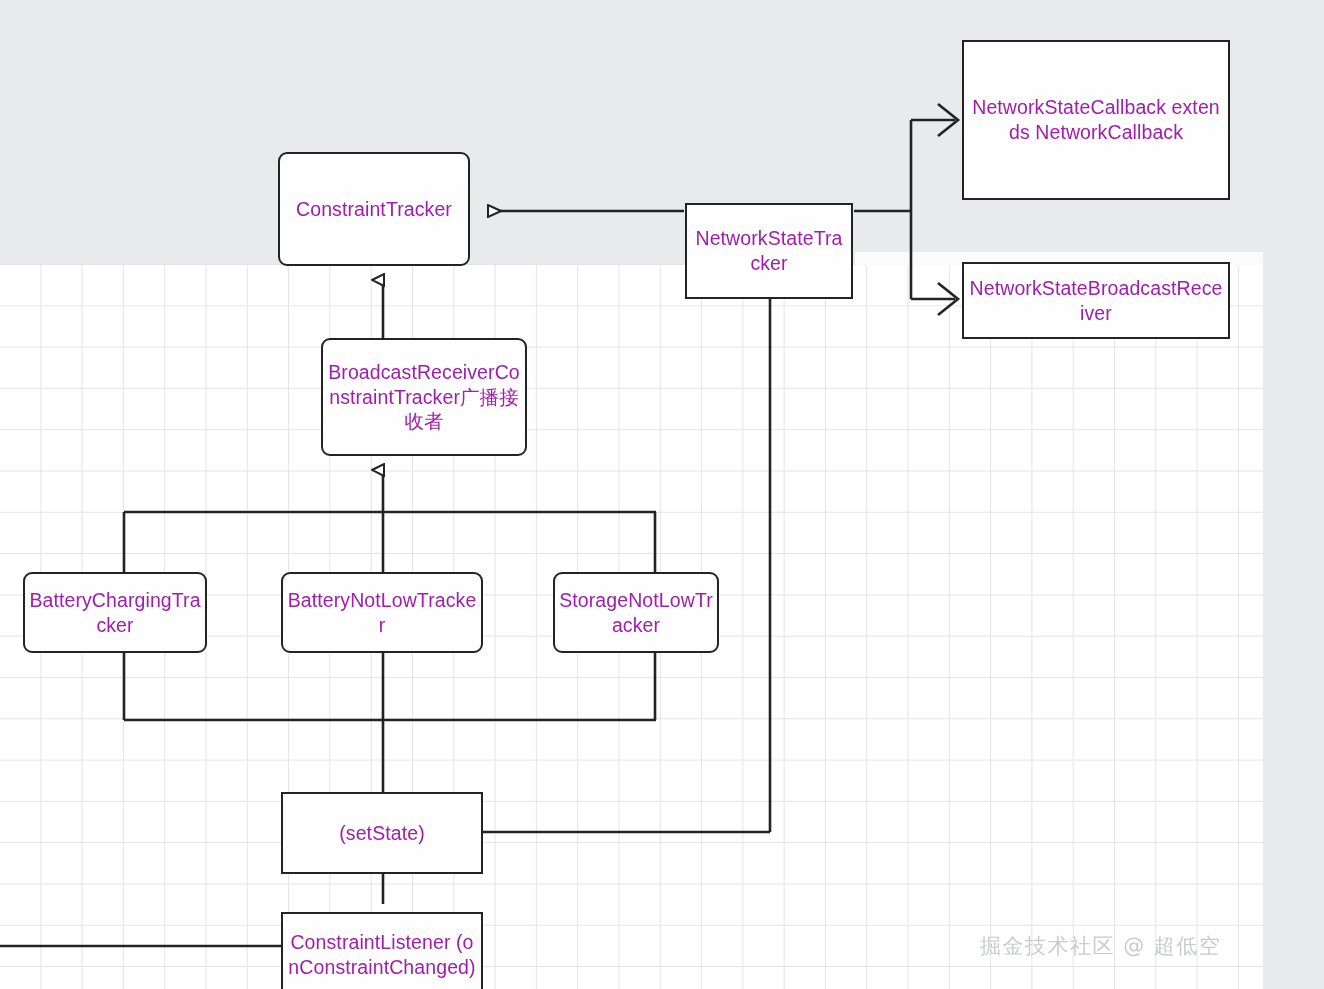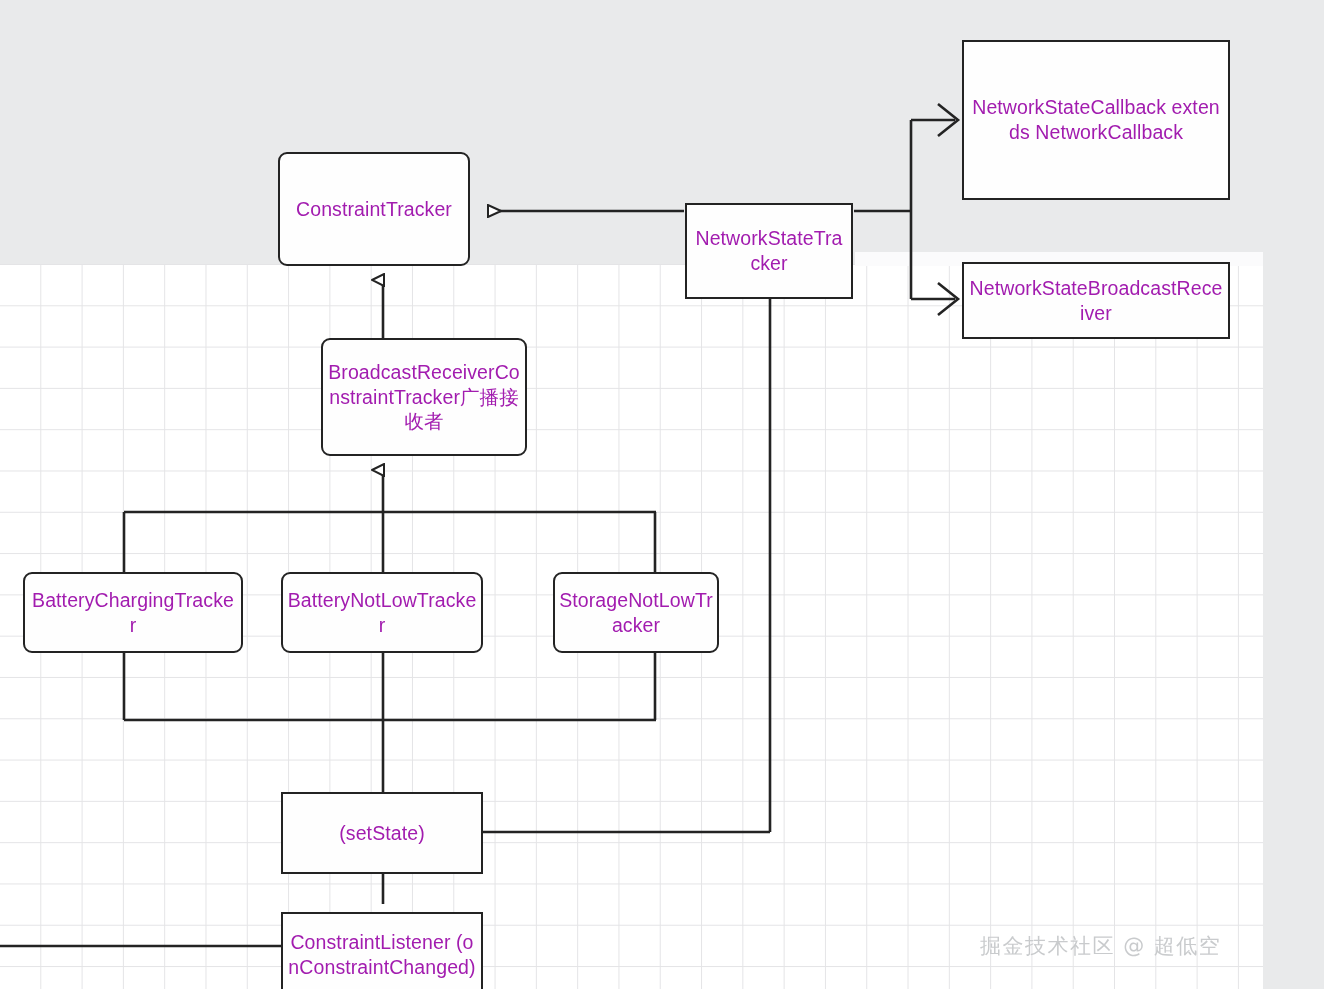--- a/index.html
+++ b/index.html
@@ -153,21 +153,21 @@
   </div>
 
   <div class="node" style="left:962px; top:262px; width:268px; height:77px;">
     <span class="label">NetworkStateBroadcastReceiver</span>
   </div>
 
   <div class="node rounded" style="left:278px; top:338px; width:206px; height:118px;margin-left:43px;">
     <span class="label">BroadcastReceiverConstraintTracker广播接收者</span>
   </div>
 
-  <div class="node rounded" style="left:23px; top:572px; width:220px; height:81px;">
+  <div class="node rounded" style="left:23px; top:572px; width:184px; height:81px;">
     <span class="label">BatteryChargingTracker</span>
   </div>
 
   <div class="node rounded" style="left:281px; top:572px; width:202px; height:81px;">
     <span class="label">BatteryNotLowTracker</span>
   </div>
 
   <div class="node rounded" style="left:553px; top:572px; width:166px; height:81px;">
     <span class="label">StorageNotLowTracker</span>
   </div>

